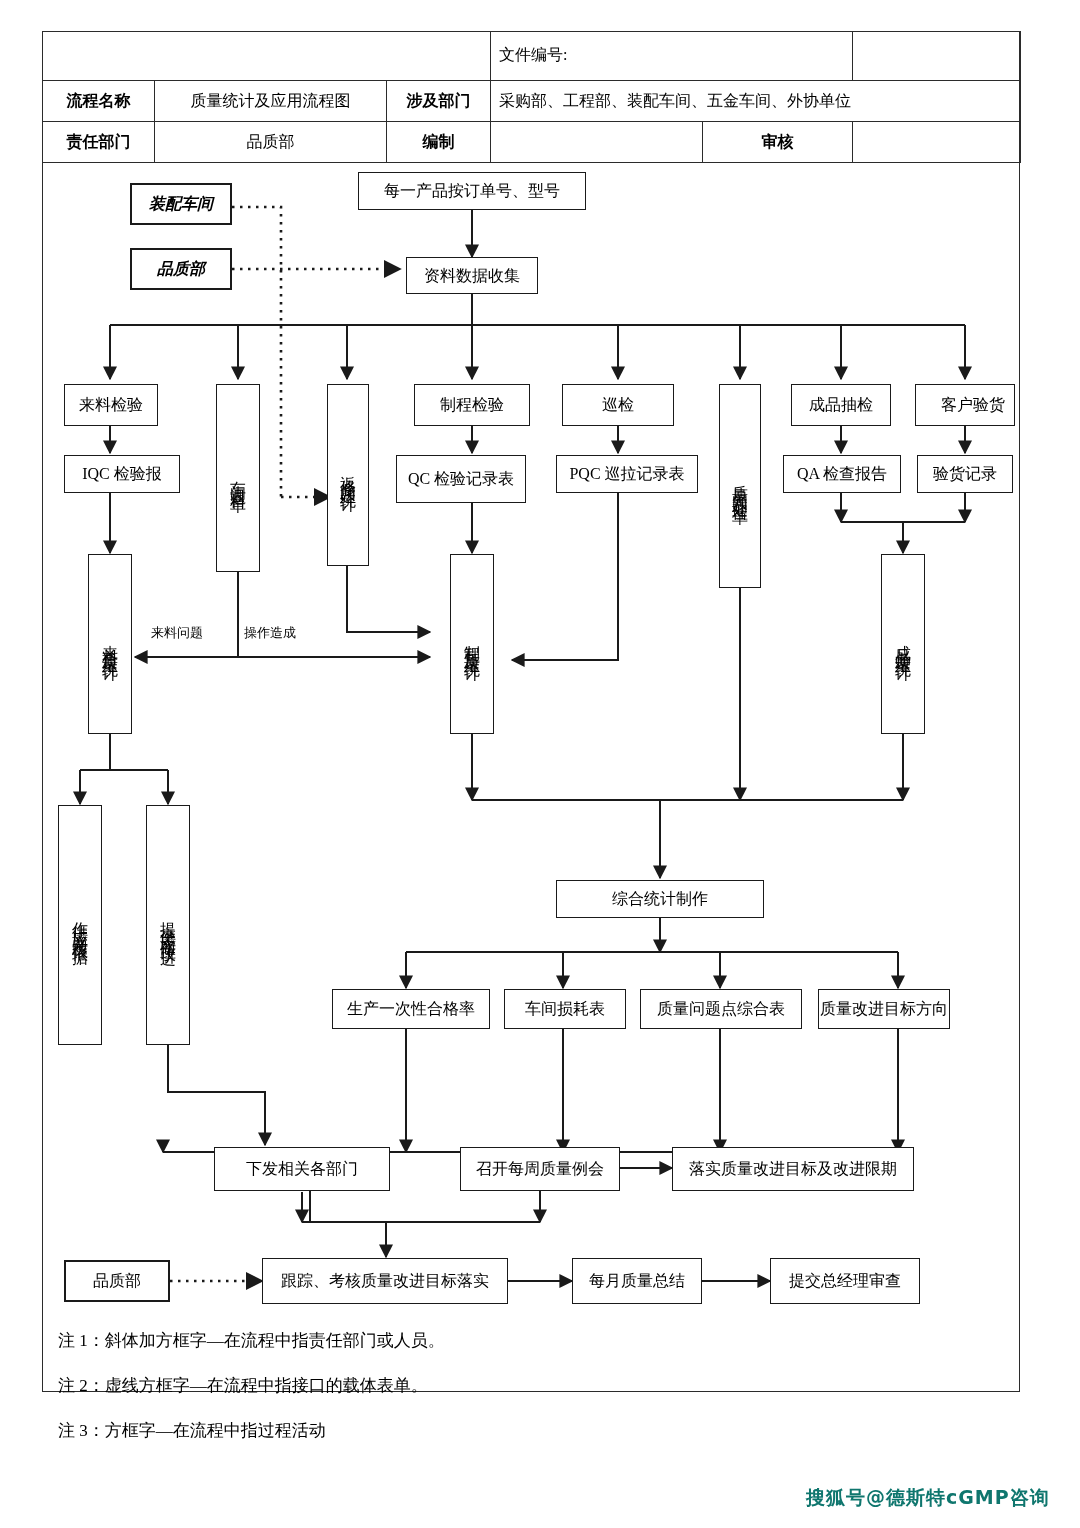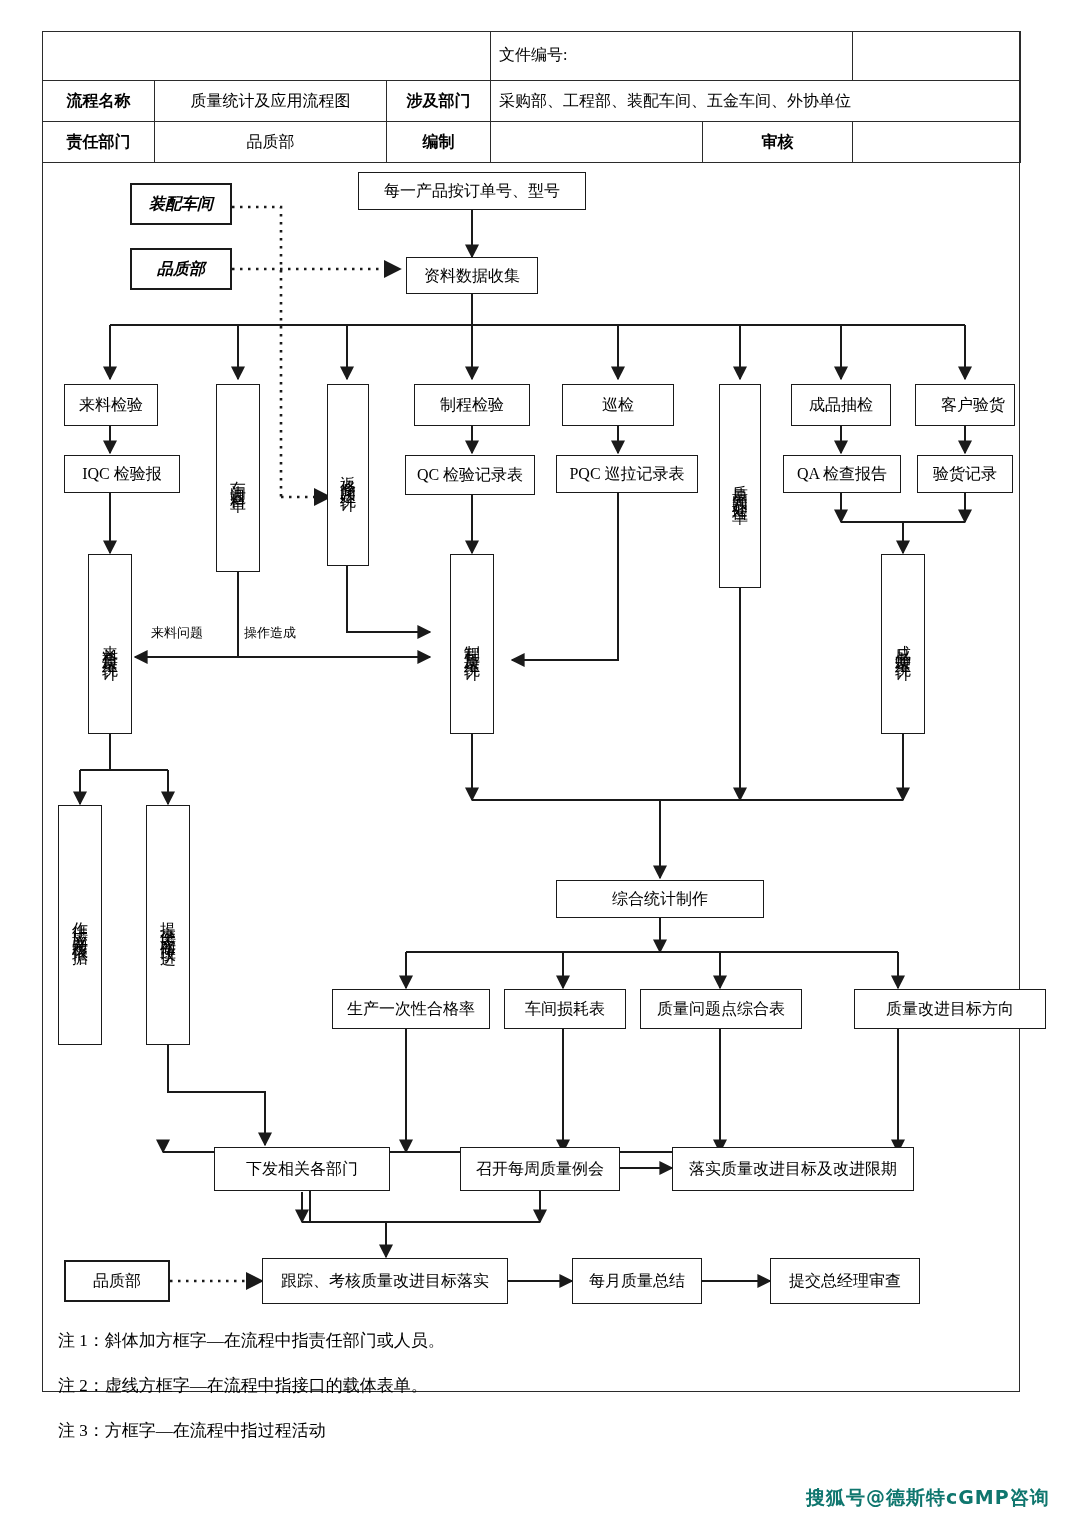--- a/index.html
+++ b/index.html
@@ -189,21 +189,21 @@
   <div class="nodebox" style="left:406px;top:257px;width:132px;height:37px;">资料数据收集</div>
 
   <div class="nodebox" style="left:64px;top:384px;width:94px;height:42px;">来料检验</div>
   <div class="nodebox" style="left:64px;top:455px;width:116px;height:38px;">IQC 检验报</div>
 
   <div class="nodebox vert" style="left:216px;top:384px;width:44px;height:188px;">车间退料单</div>
 
   <div class="nodebox vert" style="left:327px;top:384px;width:42px;height:182px;">返修问题统计</div>
 
   <div class="nodebox" style="left:414px;top:384px;width:116px;height:42px;">制程检验</div>
-  <div class="nodebox" style="left:405px;top:455px;width:130px;height:40px;">QC 检验记录表</div>
+  <div class="nodebox" style="left:396px;top:455px;width:130px;height:48px;">QC 检验记录表</div>
 
   <div class="nodebox" style="left:562px;top:384px;width:112px;height:42px;">巡检</div>
   <div class="nodebox" style="left:556px;top:455px;width:142px;height:38px;">PQC 巡拉记录表</div>
 
   <div class="nodebox vert" style="left:719px;top:384px;width:42px;height:204px;">质量问题处理单</div>
 
   <div class="nodebox" style="left:791px;top:384px;width:100px;height:42px;">成品抽检</div>
   <div class="nodebox" style="left:783px;top:455px;width:118px;height:38px;">QA 检查报告</div>
 
   <div class="nodebox" style="left:915px;top:384px;width:100px;height:42px;padding-left:16px;">客户验货</div>
@@ -219,21 +219,21 @@
   <div class="edgelabel" style="left:241px;top:624px;">操作造成</div>
 
   <div class="nodebox vert" style="left:58px;top:805px;width:44px;height:240px;">作供应商考核依据</div>
   <div class="nodebox vert" style="left:146px;top:805px;width:44px;height:240px;">提交供应商作改进</div>
 
   <div class="nodebox" style="left:556px;top:880px;width:208px;height:38px;">综合统计制作</div>
 
   <div class="nodebox" style="left:332px;top:989px;width:158px;height:40px;">生产一次性合格率</div>
   <div class="nodebox" style="left:504px;top:989px;width:122px;height:40px;">车间损耗表</div>
   <div class="nodebox" style="left:640px;top:989px;width:162px;height:40px;">质量问题点综合表</div>
-  <div class="nodebox" style="left:854px;top:989px;width:192px;height:40px;">质量改进目标方向</div>
+  <div class="nodebox" style="left:818px;top:989px;width:132px;height:40px;">质量改进目标方向</div>
 
   <div class="nodebox" style="left:214px;top:1147px;width:176px;height:44px;">下发相关各部门</div>
   <div class="nodebox" style="left:460px;top:1147px;width:160px;height:44px;">召开每周质量例会</div>
   <div class="nodebox" style="left:672px;top:1147px;width:242px;height:44px;">落实质量改进目标及改进限期</div>
 
   <div class="nodebox thick" style="left:64px;top:1260px;width:106px;height:42px;">品质部</div>
   <div class="nodebox" style="left:262px;top:1258px;width:246px;height:46px;">跟踪、考核质量改进目标落实</div>
   <div class="nodebox" style="left:572px;top:1258px;width:130px;height:46px;">每月质量总结</div>
   <div class="nodebox" style="left:770px;top:1258px;width:150px;height:46px;">提交总经理审查</div>
 

